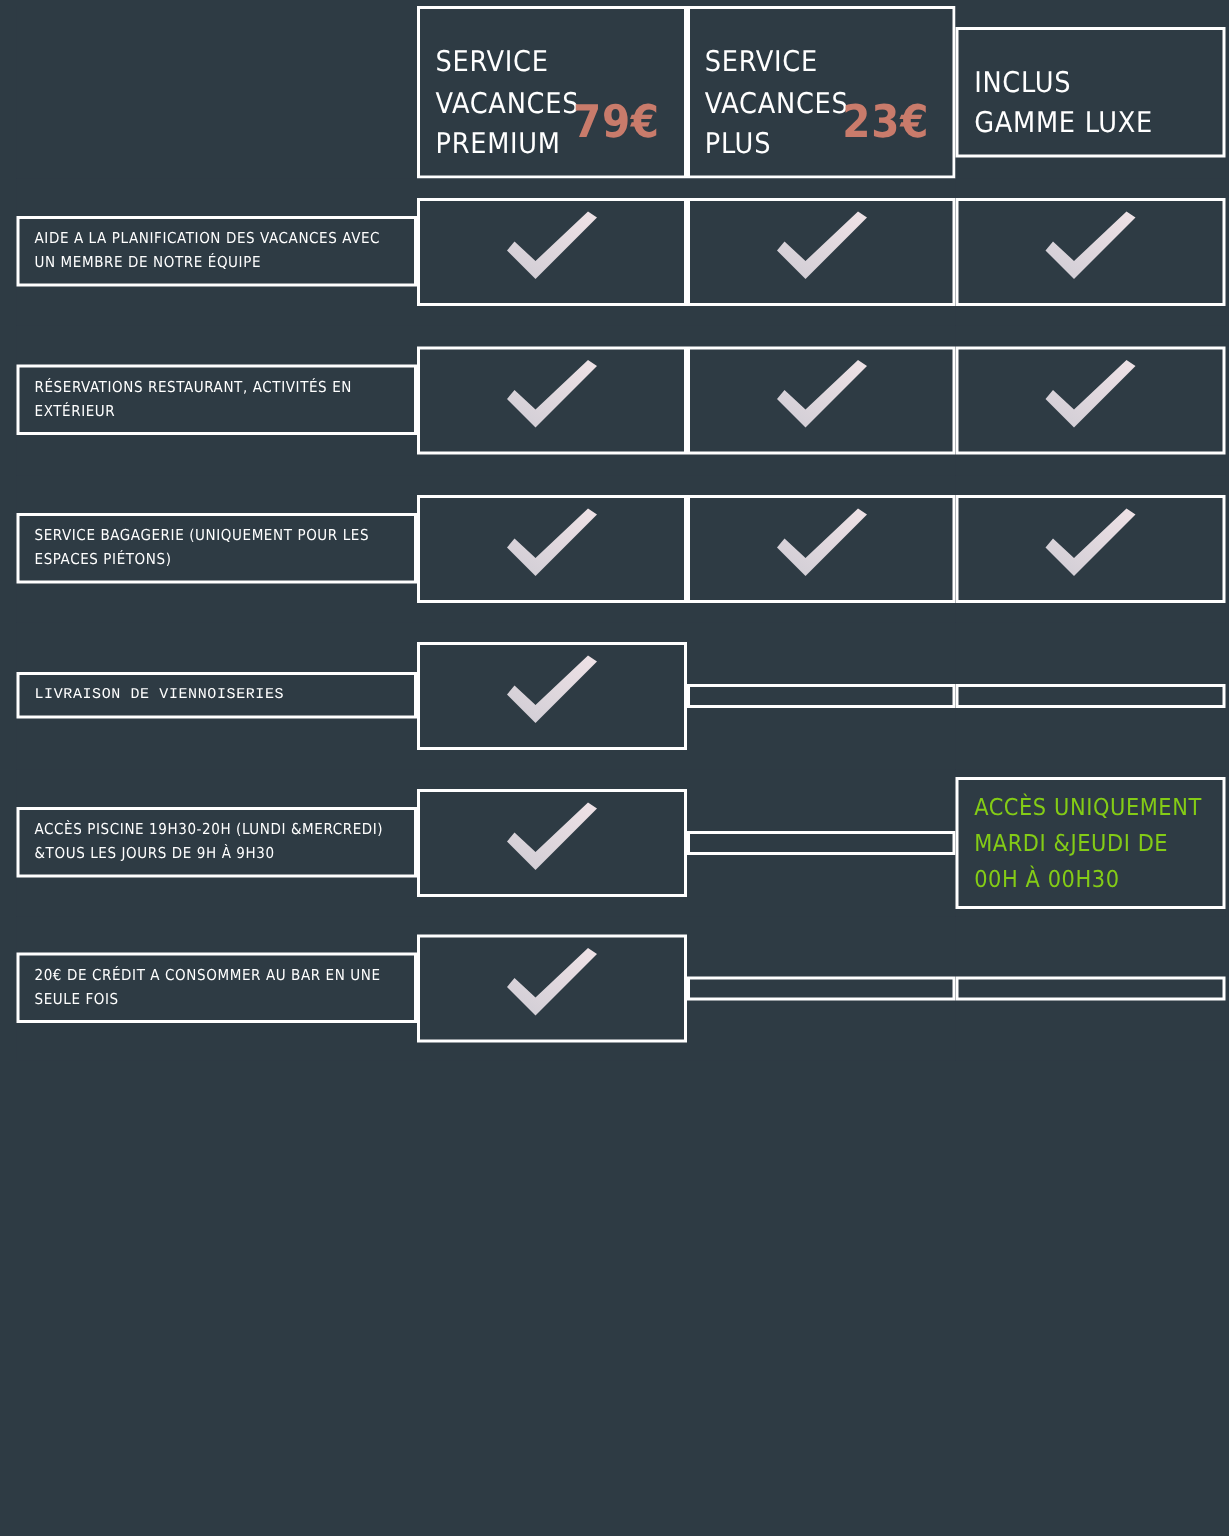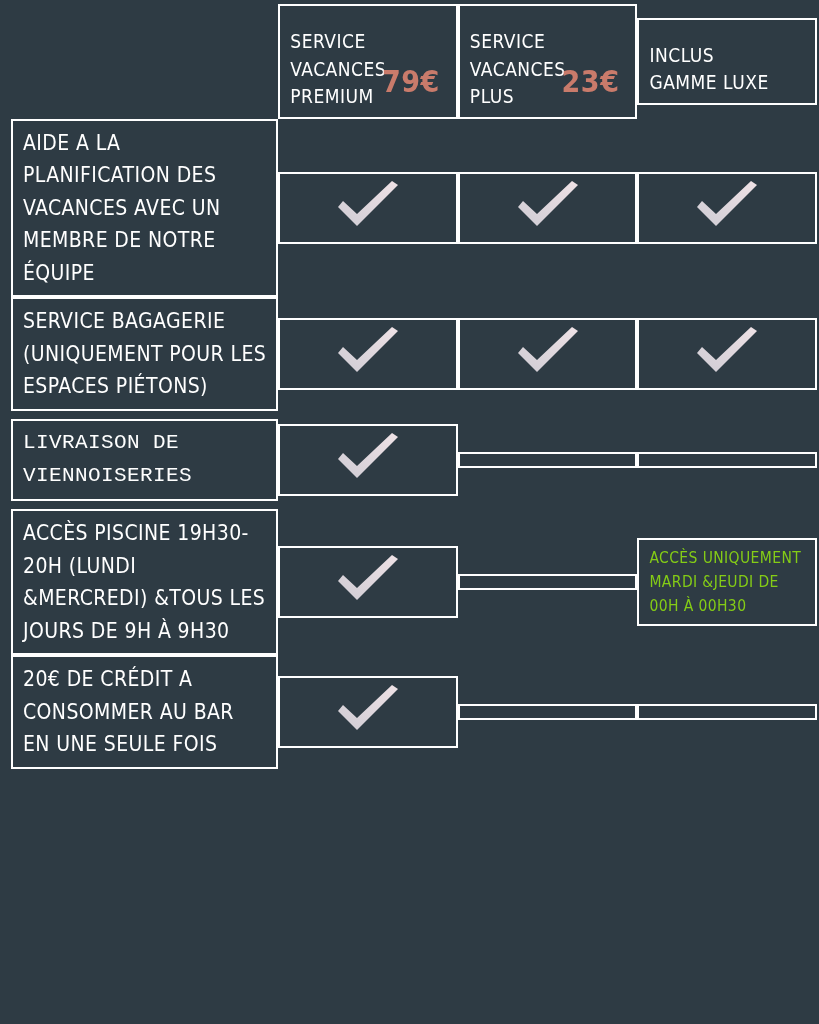--- a/index.html
+++ b/index.html
@@ -91,21 +91,21 @@
     right: 6px;
     top: 36px;
     font-size: 30px;
     font-weight: bold;
     color: #c97b6b;
     letter-spacing: 0.5px;
   }
 
   
   .feature-text {
-    font-size: 21px;
+    font-size: 10px;
     line-height: 1.55;
     letter-spacing: 0.4px;
     text-transform: uppercase;
     color: #ffffff;
     font-weight: 400;
   }
 
   .note-text {
     font-size: 15.5px;
     line-height: 1.55;
@@ -206,20 +206,48 @@
         </td>
         <td class="check-cell">
           <div class="box">
             <svg class="check" viewBox="0 0 72 56">
               <path d="M6 27 L25 46 L66 5 L60 1 L25 34 L11 21 Z" fill="url(#g1)"></path>
             </svg>
           </div>
         </td>
       </tr>
 
+      <tr class="row-h-2">
+        <td>
+          <div class="box">
+              <div class="feature-text">Réservations restaurant, activités en extérieur</div>
+            </div>
+        </td>
+        <td class="check-cell">
+          <div class="box">
+              <svg class="check" viewBox="0 0 72 56">
+                <path d="M6 27 L25 46 L66 5 L60 1 L25 34 L11 21 Z" fill="url(#g1)"></path>
+              </svg>
+            </div>
+        </td>
+        <td class="check-cell">
+          <div class="box">
+              <svg class="check" viewBox="0 0 72 56">
+                <path d="M6 27 L25 46 L66 5 L60 1 L25 34 L11 21 Z" fill="url(#g1)"></path>
+              </svg>
+            </div>
+        </td>
+        <td class="check-cell">
+          <div class="box">
+              <svg class="check" viewBox="0 0 72 56">
+                <path d="M6 27 L25 46 L66 5 L60 1 L25 34 L11 21 Z" fill="url(#g1)"></path>
+              </svg>
+            </div>
+        </td>
+      </tr>
 
 
 
 
       <tr class="row-h-6">
         <td>
           <div class="box">
               <div class="feature-text">Service bagagerie (uniquement pour les espaces piétons)</div>
             </div>
         </td>

